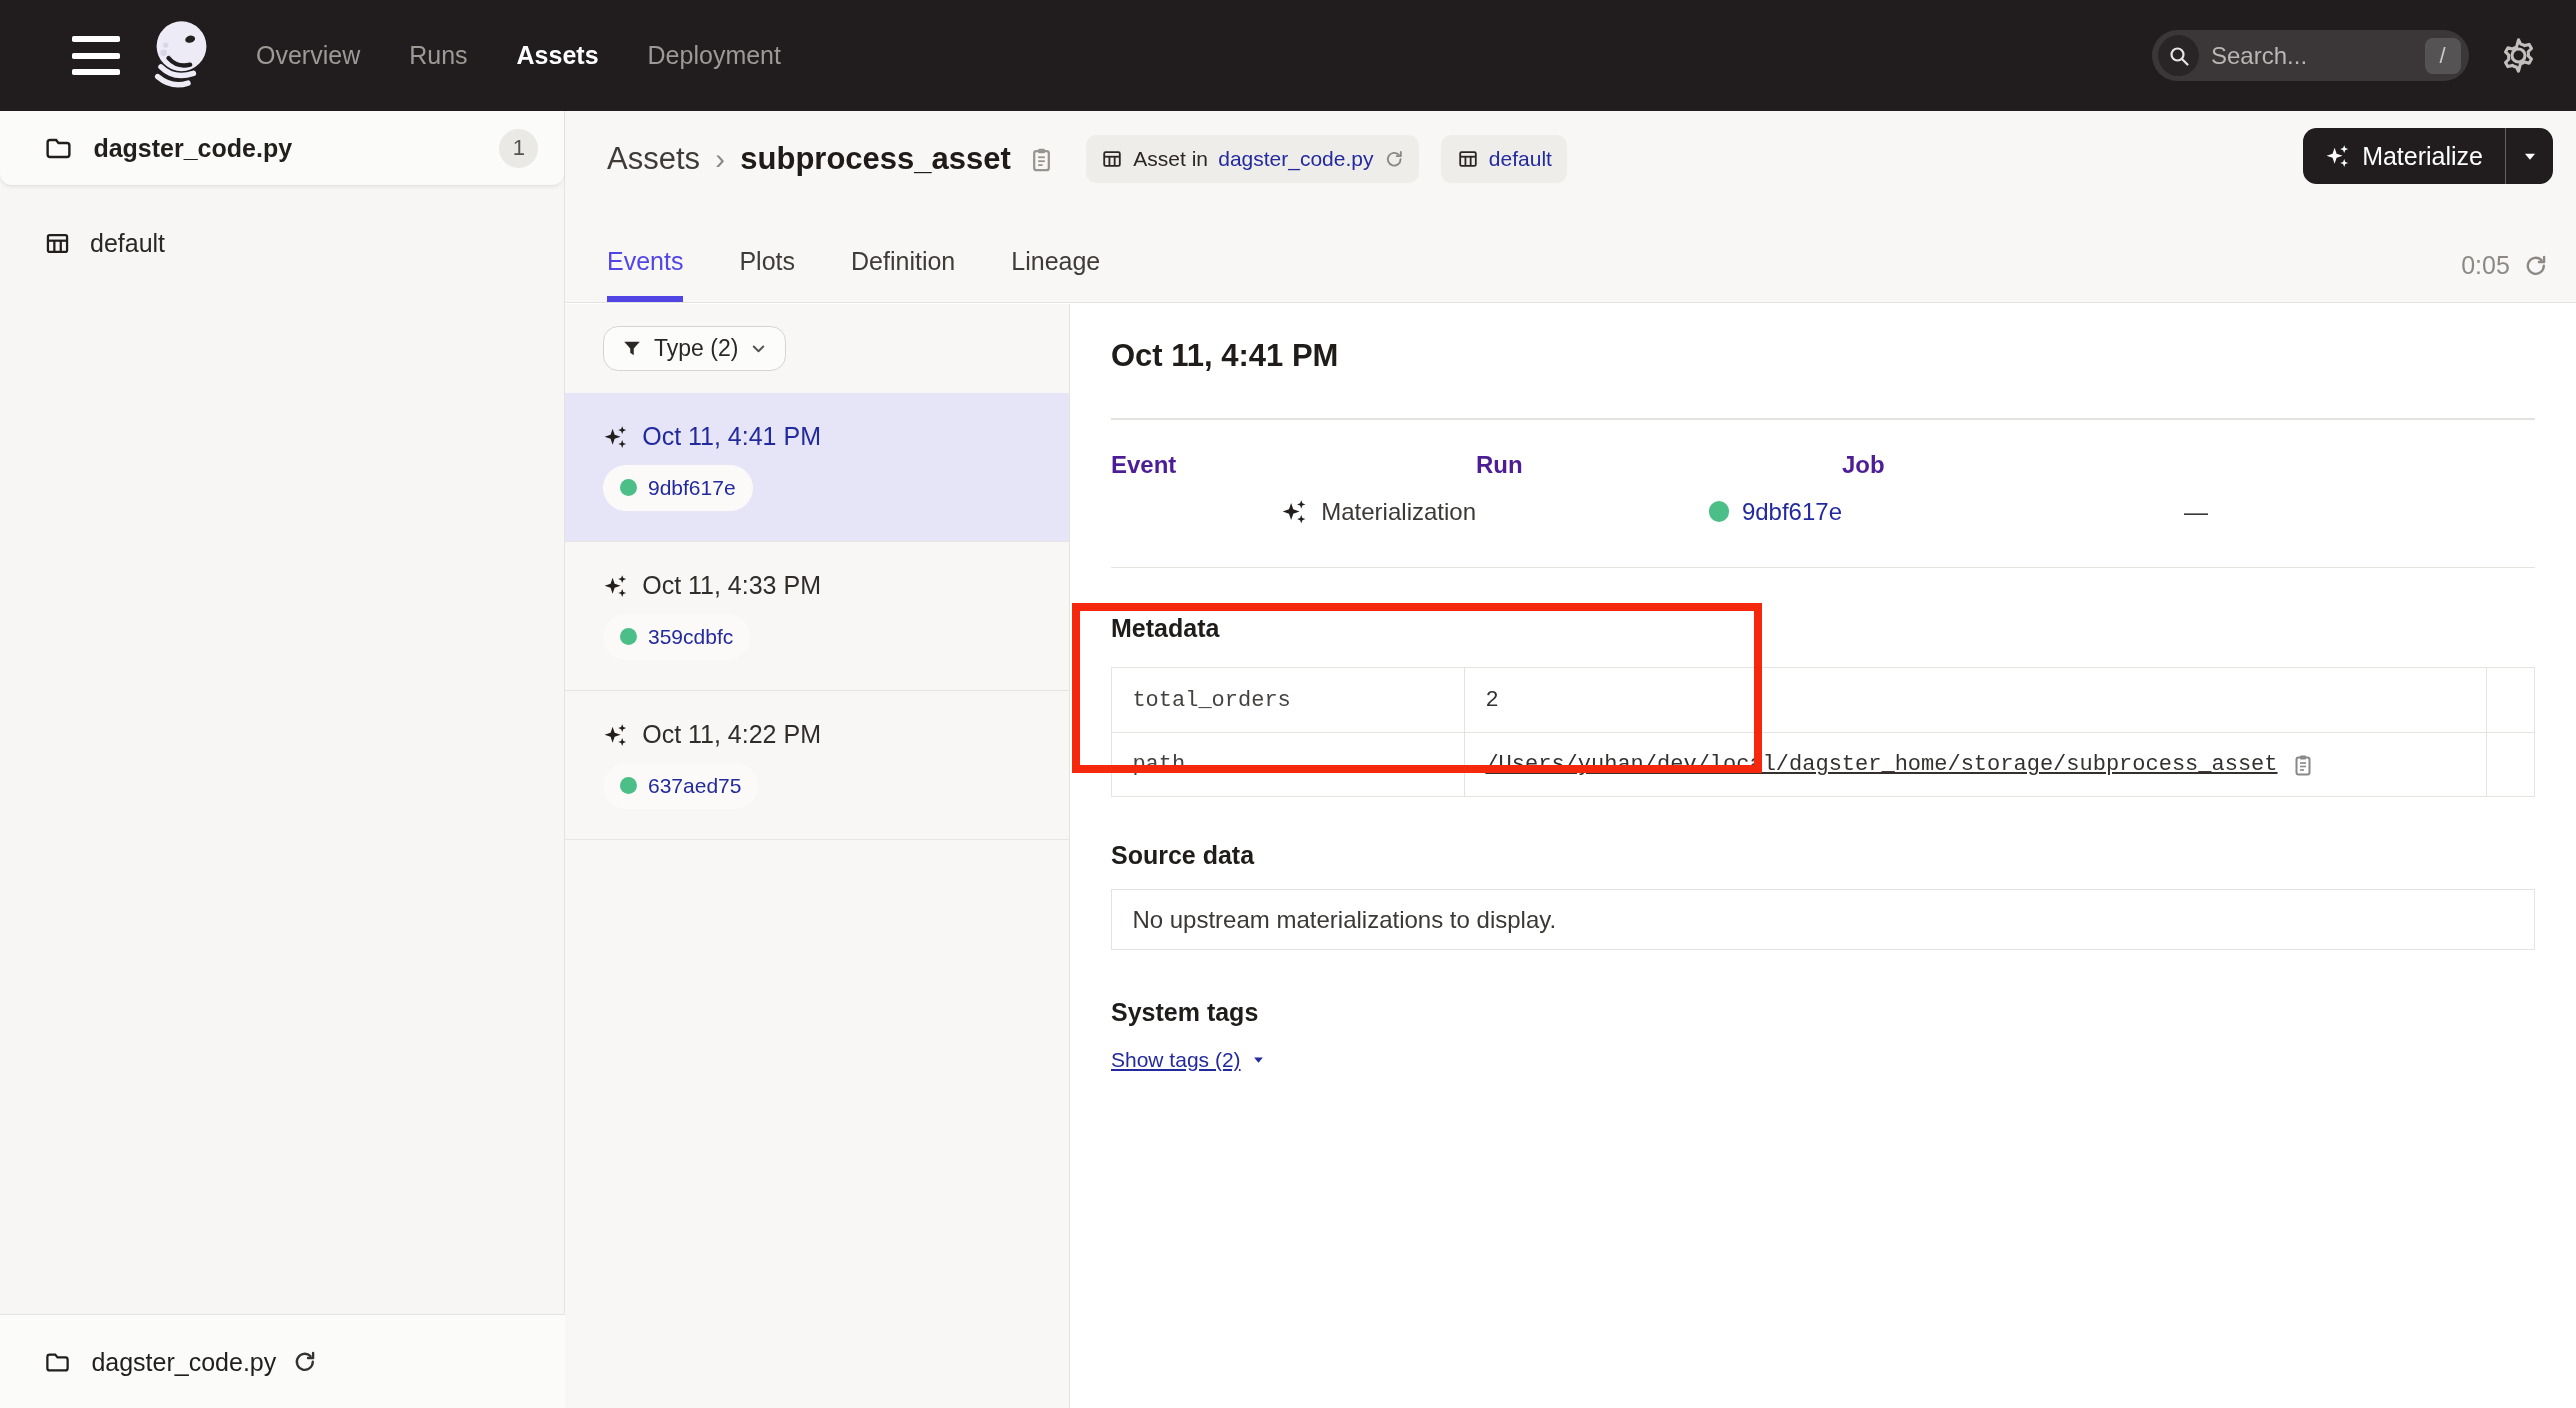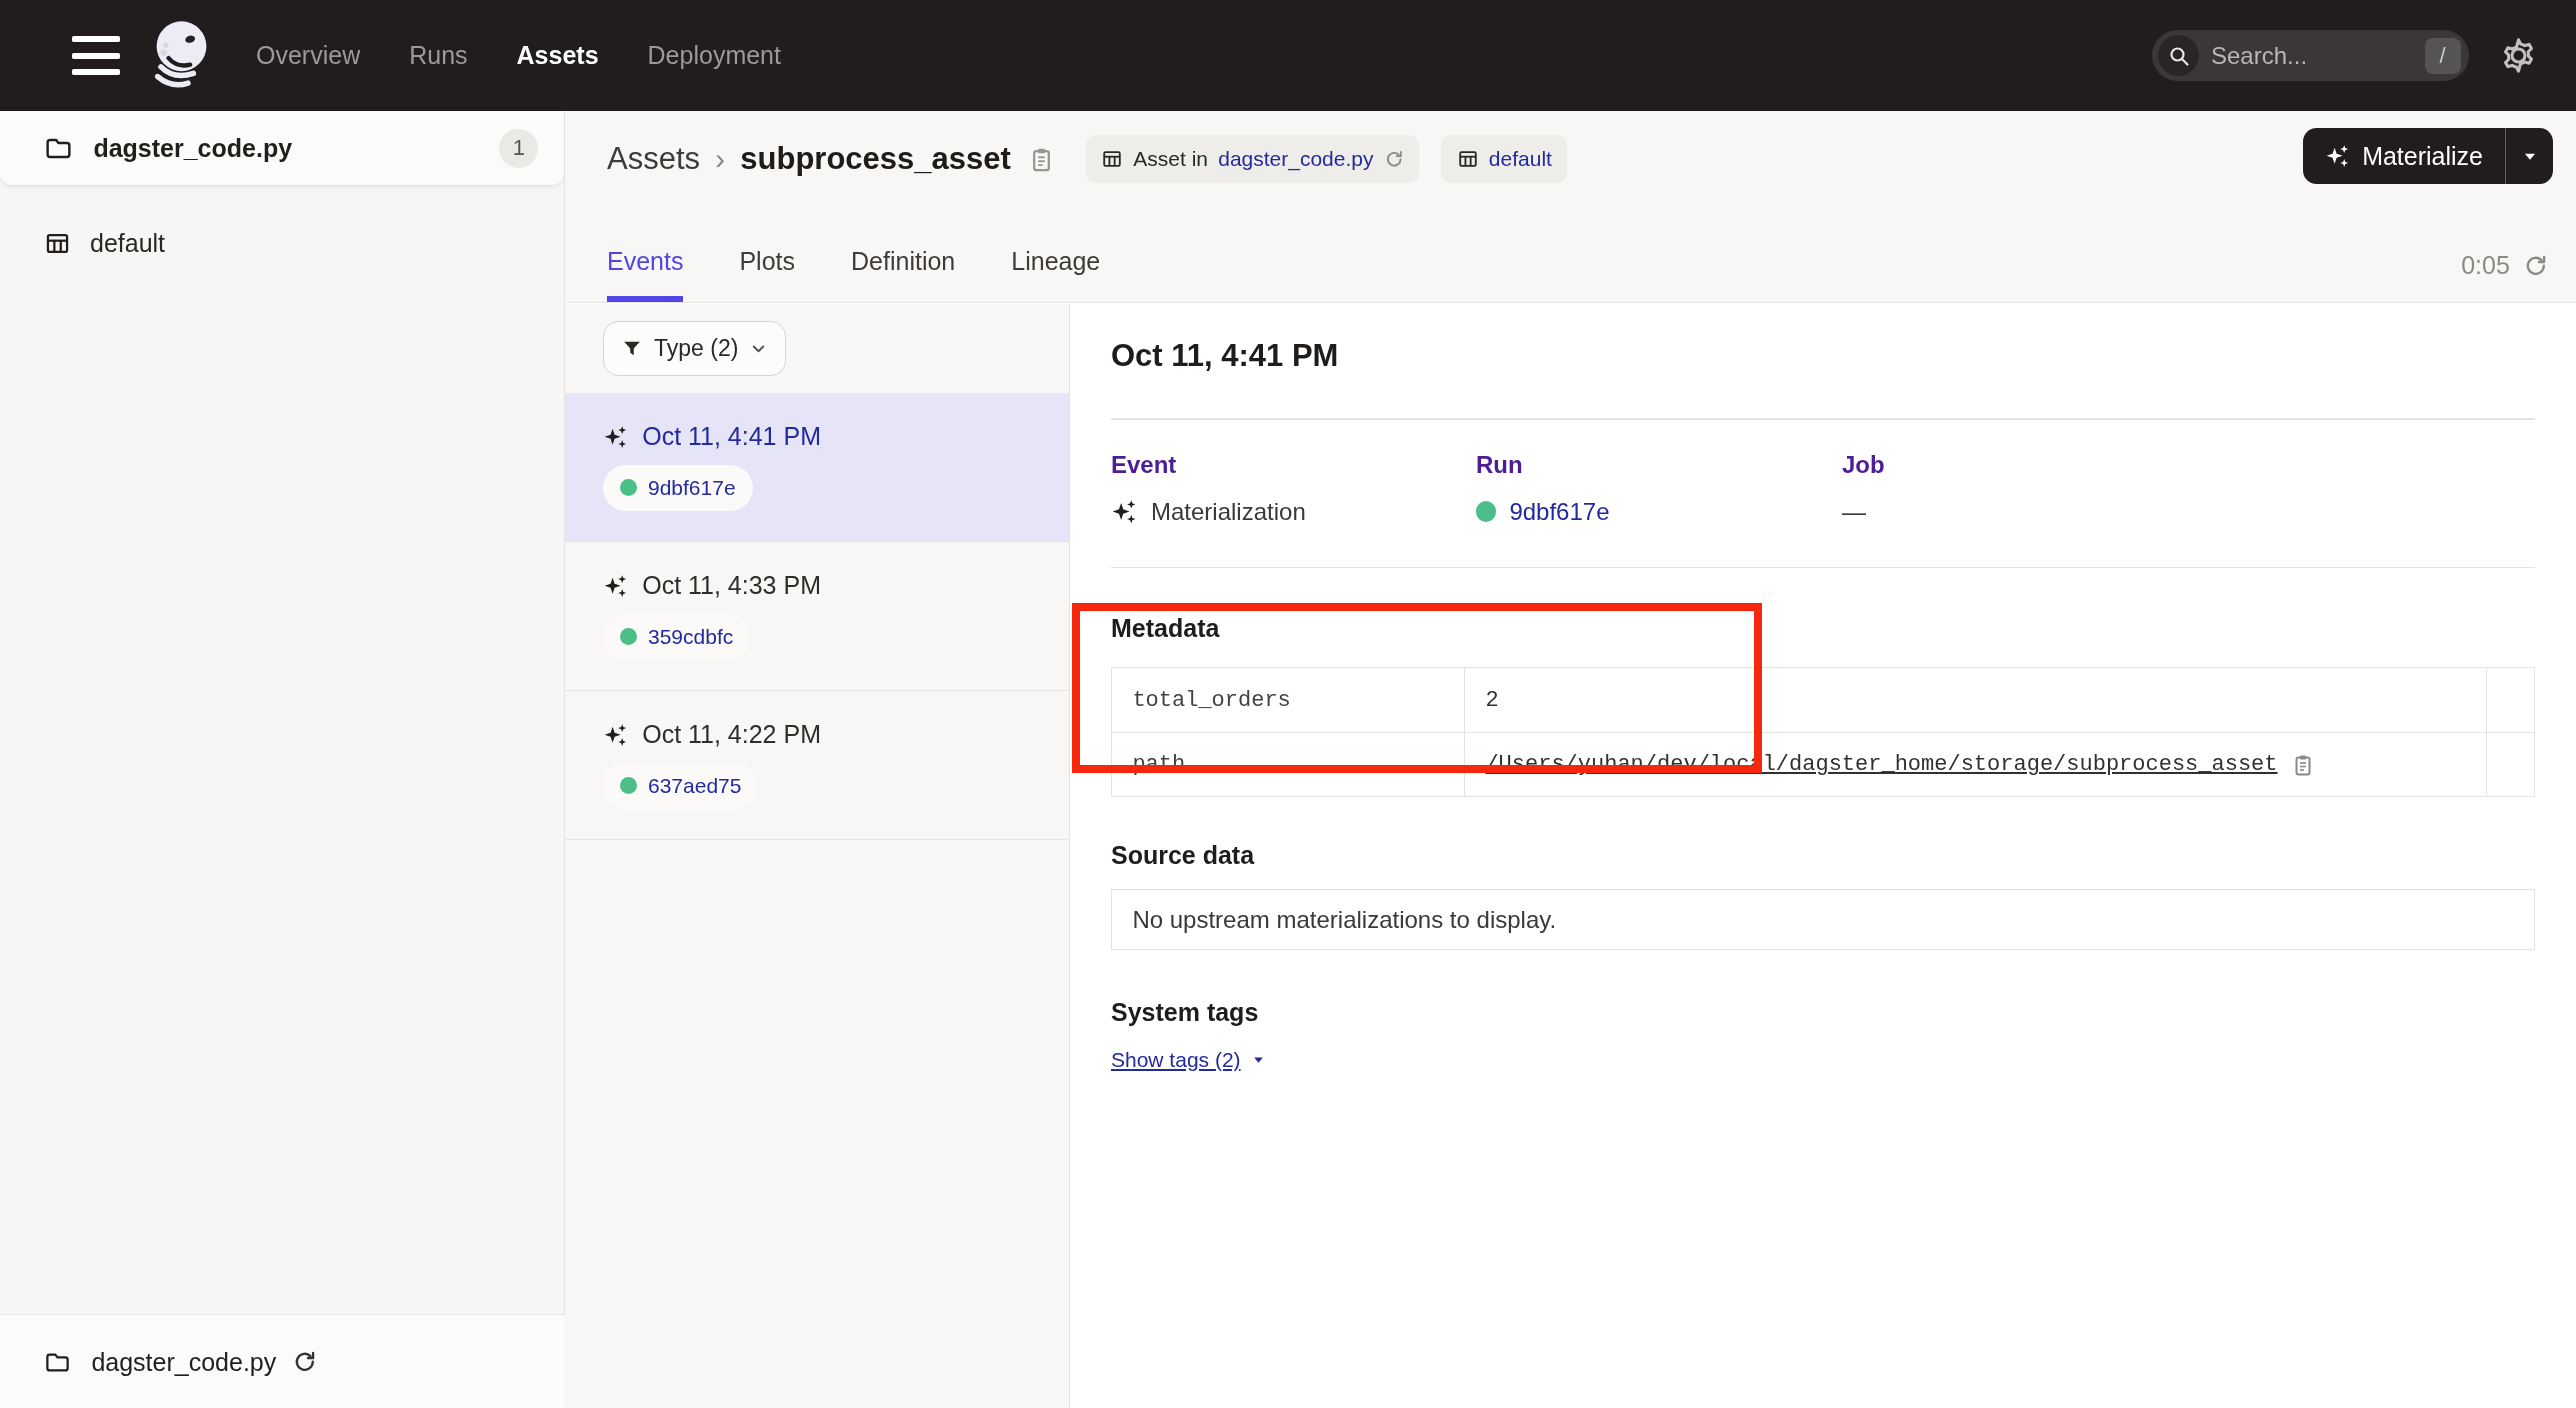--- a/index.html
+++ b/index.html
@@ -81,42 +81,42 @@
     border-bottom:6px solid transparent;}
   .tab.active{color:var(--accent);border-bottom-color:var(--accent);}
   .timerbox{position:absolute;right:27px;bottom:22px;display:flex;align-items:center;gap:13.6px;
     color:#8b8885;}
   .timerbox .time{font-size:25px;}
 
   
   .eventcol{position:absolute;left:565px;top:304px;width:505px;height:1105px;
     background:var(--panel-gray);border-right:1.7px solid var(--border);}
   .filterbar{height:89px;display:flex;align-items:center;padding-left:38px;}
-  .filterbtn{height:55px;background:#fcfcfb;border:1.7px solid #d6d3cf;border-radius:15.3px;
+  .filterbtn{height:45px;background:#fcfcfb;border:1.7px solid #d6d3cf;border-radius:15.3px;
     display:flex;align-items:center;gap:11px;padding:0 17px;cursor:pointer;}
   .filterbtn .flabel{font-size:23px;color:#2a2724;}
   .eventrow{height:149px;border-bottom:1.7px solid #e7e5e2;padding:29px 0 0 38px;cursor:pointer;}
   .eventrow.selected{background:#e6e5f7;}
   .eventrow .dateline{display:flex;align-items:center;gap:13.6px;}
   .eventrow .edate{font-size:25px;color:#2f2c29;}
   .eventrow.selected .edate{color:var(--link);}
   .runpill{margin-top:13.6px;display:inline-flex;align-items:center;gap:11px;height:46px;
     background:#fbfaf9;border-radius:23px;padding:0 17px;cursor:pointer;}
   .dot{width:17px;height:17px;border-radius:50%;background:var(--green);flex:none;}
   .runpill .rid{font-size:21px;color:var(--link);}
 
   
   .detail{position:absolute;left:1072px;top:304px;width:1504px;height:1105px;
     background:#ffffff;padding:0 41px 0 39px;}
   .d-title{margin-top:34px;font-size:31px;font-weight:700;color:#1f1c19;}
   .d-div{height:1.7px;background:var(--border);}
   .div1{margin-top:44px;}
   .infogrid{margin-top:31px;display:grid;grid-template-columns:365px 366px 366px;}
   .ilabel{font-size:24px;font-weight:700;color:#4c1d95;}
-  .ival{margin-top:19px;display:flex;align-items:center;gap:13px;}
+  .ival{margin-top:19px;display:flex;align-items:center;gap:13px;justify-content:flex-end;}
   .ival .vtext{font-size:24px;color:#3b3835;}
   .ival .vlink{font-size:24px;color:var(--link);cursor:pointer;}
   .ival .dot{width:20.4px;height:20.4px;}
   .ival .dash{font-size:24px;color:#3b3835;}
   .div2{margin-top:41px;}
   .sect-h{font-size:25px;font-weight:700;color:#1f1c19;}
   .meta-h{margin-top:46px;}
   .metatable{margin-top:24px;border:1.7px solid var(--border);}
   .metarow{display:grid;grid-template-columns:353px 1022px 1fr;height:64px;}
   .metarow + .metarow{border-top:1.7px solid var(--border);}

